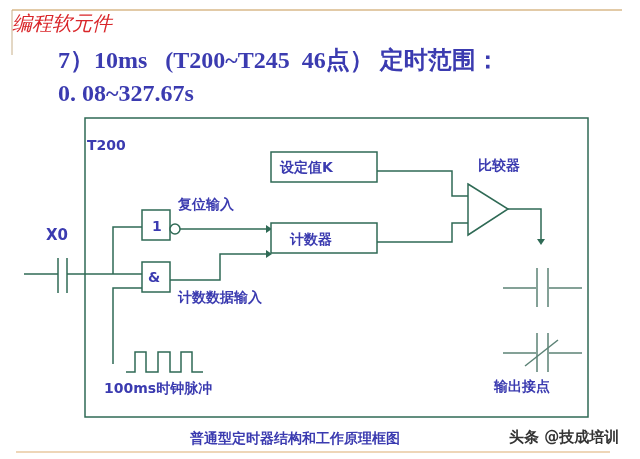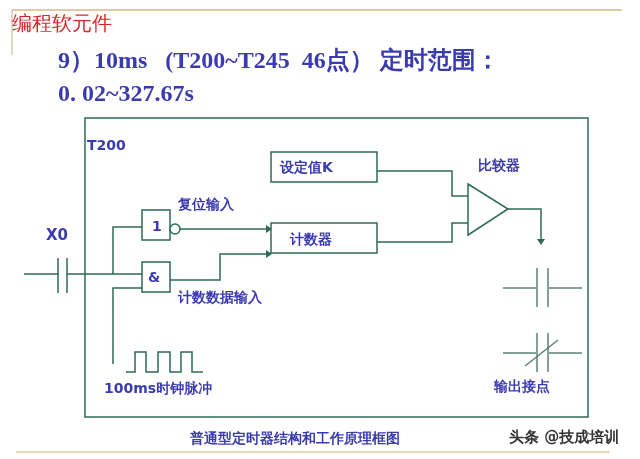--- a/index.html
+++ b/index.html
@@ -1,17 +1,17 @@
 <!DOCTYPE html>
 <html><head>
 <meta charset="utf-8">
 <style>
   html, body { margin: 0; padding: 0; background: #ffffff; }
   body { width: 640px; height: 459px; position: relative; overflow: hidden; font-family: "DejaVu Serif", serif; }
-  .slide-title { position: absolute; left: 12px; top: 10px; font-size: 20px; color: #d9262a; font-family: "DejaVu Sans", sans-serif; letter-spacing: 0px; }
+  .slide-title { position: absolute; left: 12px; top: 10px; font-size: 20px; color: #d9262a; font-family: "DejaVu Sans", sans-serif; letter-spacing: 0px; font-style: italic; }
   .heading { position: absolute; left: 58px; font-size: 24px; font-weight: bold; color: #3b3bb0; font-family: "Liberation Serif", serif; white-space: pre; }
   .h1 { top: 44px; }
   .h2 { top: 80px; }
   svg { position: absolute; left: 0; top: 0; }
   .lbl { fill: #3b3bb0; font-family: "DejaVu Sans", sans-serif; font-weight: bold; }
   .watermark { position: absolute; left: 509px; top: 428px; font-size: 15px; color: #333333; font-family: "DejaVu Sans", sans-serif; font-weight: bold; }
 </style>
 </head>
 <body>
 
@@ -84,15 +84,15 @@
   </g>
   <text x="494" y="391" class="lbl" font-size="14">输出接点</text>
 
   <polyline points="126,372 135,372 135,352 146,352 146,372 158,372 158,352 170,352 170,372 181,372 181,352 192,352 192,372 203,372" fill="none" stroke="#2f6a55" stroke-width="1.5"></polyline>
   <text x="104" y="393" class="lbl" font-size="14">100ms时钟脉冲</text>
 
   <text x="190" y="443" class="lbl" font-size="14">普通型定时器结构和工作原理框图</text>
 </svg>
 
 <div class="slide-title">编程软元件</div>
-<div class="heading h1">9）10ms   (T200~T245  46点） 定时范围：</div>
-<div class="heading h2">0. 02~327.67s</div>
+<div class="heading h1">7）10ms   (T200~T245  46点） 定时范围：</div>
+<div class="heading h2">0. 08~327.67s</div>
 <div class="watermark">头条 @技成培训</div>
 
 </body></html>

